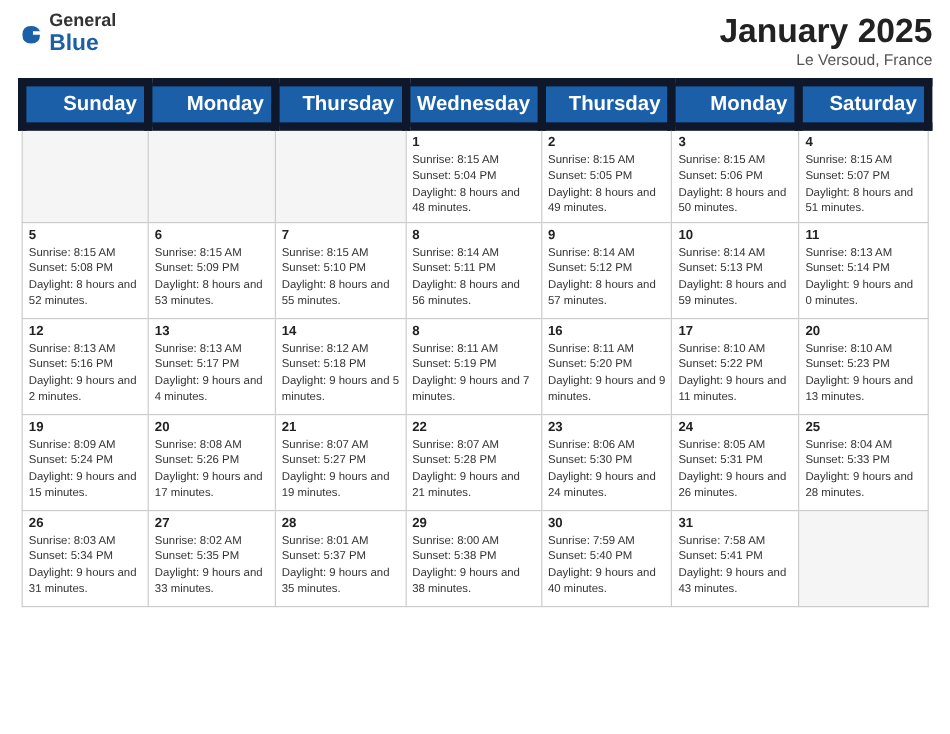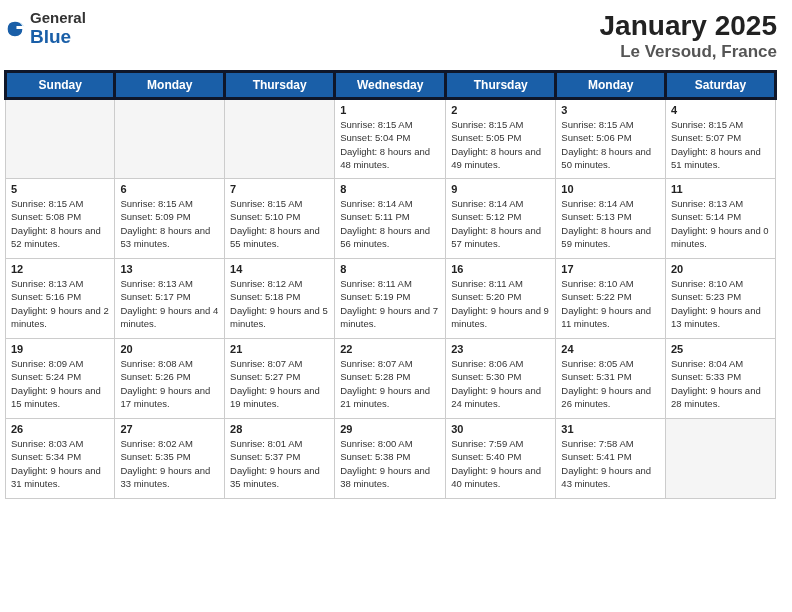--- a/index.html
+++ b/index.html
@@ -6,21 +6,21 @@
     body {
       font-family: Arial, sans-serif;
       background: #fff;
       width: 792px;
       height: 612px;
       overflow: hidden;
     }
     .page {
       width: 792px;
       min-height: 612px;
-      padding: 10px 15px 10px 4px;
+      padding: 10px 15px 10px 15px;
       background: #fff;
     }
     .header {
       display: flex;
       justify-content: space-between;
       align-items: flex-start;
       margin-bottom: 8px;
     }
     .logo {
       display: flex;
@@ -48,37 +48,36 @@
     }
     .title-area {
       text-align: right;
     }
     .month-title {
       font-size: 28px;
       font-weight: bold;
       color: #222;
     }
     .location {
-      font-size: 17px;
+      font-size: 13px;
       color: #555;
-      font-weight: bold;
     }
     .calendar {
       width: 100%;
       border-collapse: collapse;
       font-size: 10px;
     }
     .calendar th {
       background: #1a5fa8;
       color: #fff;
-      text-align: center;
+      text-align: right;
       padding: 5px 6px;
-      font-size: 12px;
-      font-weight: bold;
-      border: 3px solid #0f172a;
+      font-size: 17px;
+      font-weight: bold;
+      border: 7px solid #0f172a;
     }
     .calendar td {
       border: 1px solid #ccc;
       vertical-align: top;
       padding: 4px 5px;
       width: 113px;
       height: 80px;
       background: #fff;
     }
     .calendar td.empty {

